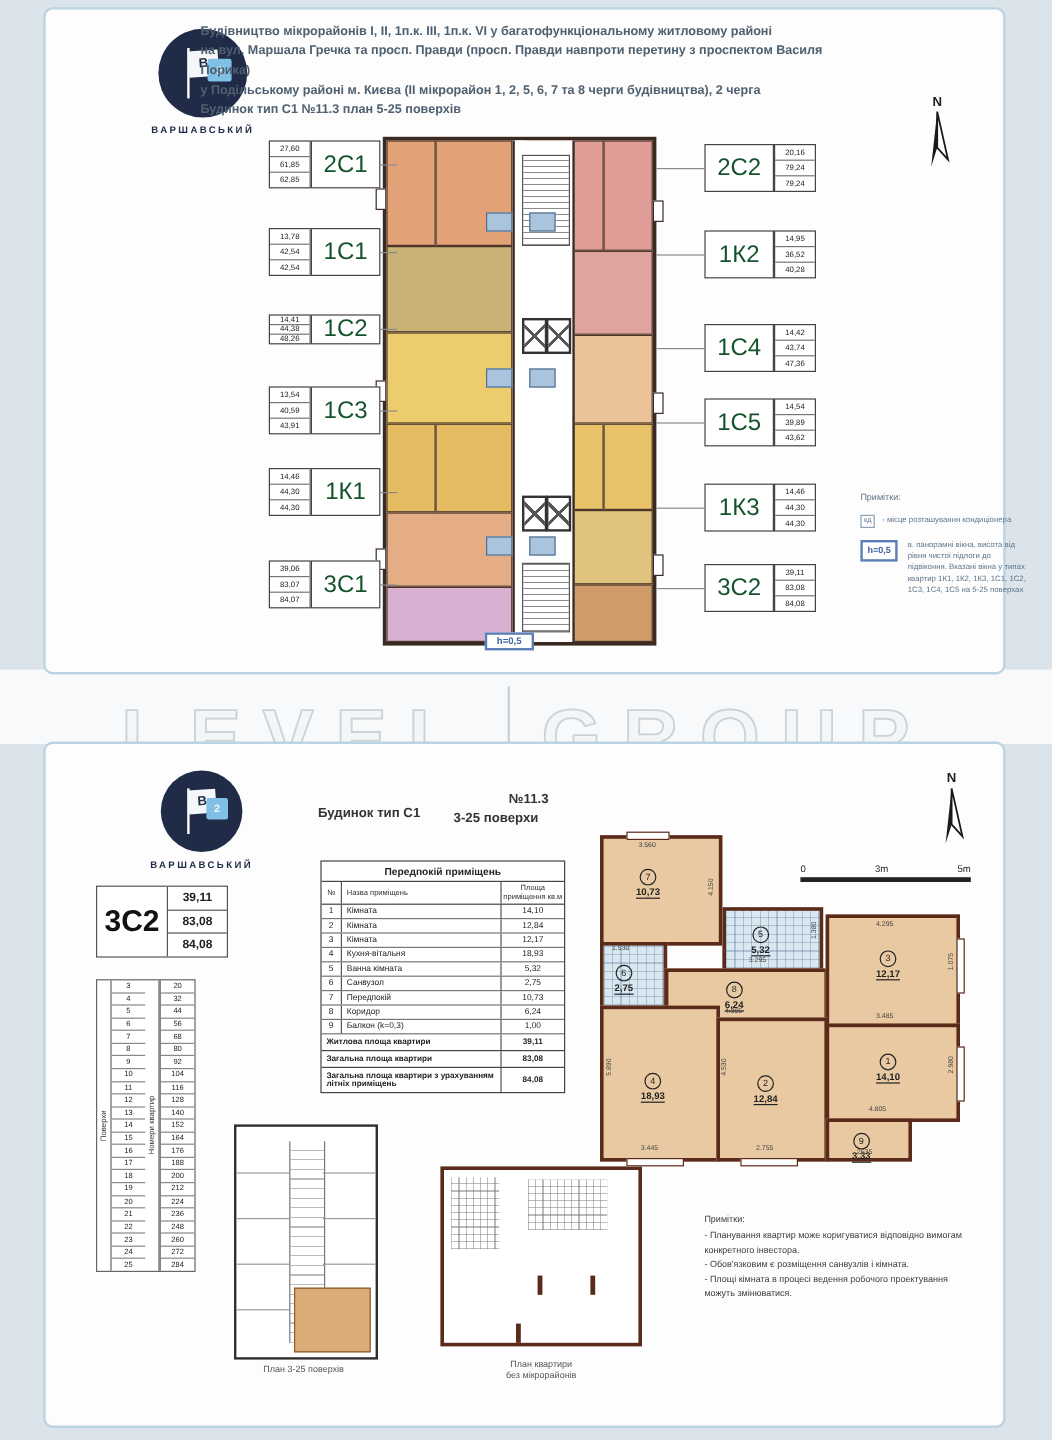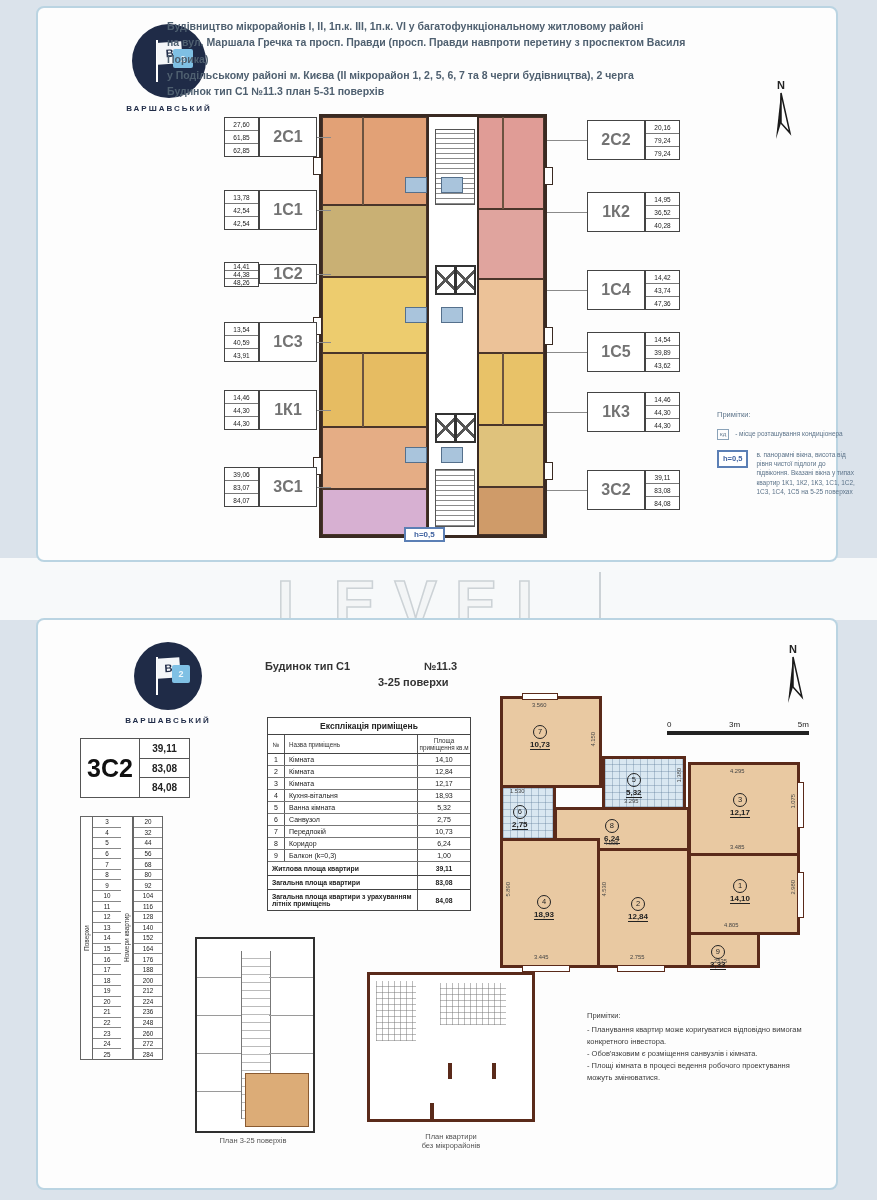--- a/index.html
+++ b/index.html
@@ -36,39 +36,39 @@
      linear-gradient(-45deg,transparent 46%,#555 46% 54%,transparent 54%);}
   .mini-bath{position:absolute;width:20px;height:14px;background:#a9c4dc;border:1px solid #55708c;}
   .inwall{position:absolute;background:#6b5340;}
   .bump{position:absolute;width:7px;height:16px;background:#fff;border:1px solid #3a2a22;}
 
   .unit-row{position:absolute;display:flex;height:40px;}
   .uvals{width:33px;border:1px solid #444;display:flex;flex-direction:column;background:#fff;z-index:2;}
   .uvals div{flex:1;border-bottom:1px solid #777;font-size:6.5px;color:#222;display:flex;align-items:center;justify-content:center;}
   .uvals div:last-child{border-bottom:none;}
   .ucode{width:56px;border:1px solid #444;background:#fff;display:flex;align-items:center;justify-content:center;
-    font-size:16px;font-weight:bold;color:#737373;z-index:2;}
+    font-size:20px;font-weight:normal;color:#14532d;z-index:2;}
   .uline{position:absolute;top:20px;height:1px;background:#8a8a8a;}
   .units-left .uline{right:-14px;width:14px;}
   .units-right .uline{left:-40px;width:40px;}
   .units-right .ucode{order:1}.units-right .uvals{order:2}
 
   .tnotes{position:absolute;left:679px;top:402px;width:140px;color:#5d748a;font-size:6.5px;line-height:1.45;}
   .tnotes .ttl{font-size:7.5px;margin-bottom:8px;}
   .ac-row{display:flex;gap:6px;margin-bottom:10px;align-items:flex-start;}
   .ac-sym{border:1px solid #8aa2b8;padding:0 2px;font-size:6px;color:#5d748a;}
   .note-item{display:flex;gap:8px;margin-bottom:12px;align-items:flex-start;}
   .htag{border:2px solid #5b7fb5;color:#3f62a0;font-weight:bold;font-size:7.5px;padding:2px 4px;white-space:nowrap;background:#fff;}
   .ntext{flex:1;}
   .plan-tag{position:absolute;left:366px;top:519px;border:2px solid #5b7fb5;color:#3f62a0;font-weight:bold;
     font-size:8px;padding:1px 8px;background:#fff;}
 
   
   .wm{position:absolute;left:0;top:572px;width:877px;text-align:center;pointer-events:none;}
-  .wm-inner{display:inline-flex;align-items:flex-start;gap:26px;}
+  .wm-inner{display:inline-flex;align-items:center;gap:26px;}
   .wm-word{font-size:64px;letter-spacing:18px;font-weight:bold;color:#f3f5f6;-webkit-text-stroke:1.5px #ccd2d6;line-height:1;}
   .wm-bar{width:2px;height:84px;background:#ccd2d6;}
   .wm-rule{position:absolute;left:450px;top:652px;width:310px;height:1px;background:#ccd2d6;}
 
   
   .b-hdr{position:absolute;color:#333;font-size:11px;font-weight:bold;}
   .unit-sum{position:absolute;left:42px;top:118px;width:108px;height:58px;border:1px solid #555;display:flex;background:#fff;}
   .us-code{width:58px;display:flex;align-items:center;justify-content:center;font-size:25px;font-weight:bold;color:#111;}
   .us-vals{flex:1;border-left:1px solid #555;display:flex;flex-direction:column;}
   .us-vals div{flex:1;border-bottom:1px solid #555;display:flex;align-items:center;justify-content:center;font-size:10px;font-weight:bold;color:#222;}
@@ -141,21 +141,21 @@
         <div class="flag-white">В</div>
         <div class="flag-blue">2</div>
       </div>
       <div class="brand-name" style="left:0;top:80px;width:150px;">ВАРШАВСЬКИЙ</div>
     </div>
 
     <div class="hdr">
       <div>Будівництво мікрорайонів I, II, 1п.к. III, 1п.к. VI у багатофункціональному житловому районі</div>
       <div>на вул. Маршала Гречка та просп. Правди (просп. Правди навпроти перетину з проспектом Василя Порика)</div>
       <div>у Подільському районі м. Києва (II мікрорайон 1, 2, 5, 6, 7 та 8 черги будівництва), 2 черга</div>
-      <div>Будинок тип С1    №11.3    план 5-31 поверхів</div>
+      <div>Будинок тип С1    №11.3    план 5-25 поверхів</div>
     </div>
 
     <div class="north" style="left:730px;top:72px;">
       <div class="nl">N</div>
       <svg width="26" height="52">
         <polygon points="8,48 13,2 13,32" fill="#1a1a1a"></polygon>
         <polygon points="13,2 13,32 22,42" fill="#ffffff" stroke="#1a1a1a" stroke-width="1.5"></polygon>
       </svg>
     </div>
 
@@ -298,21 +298,21 @@
         <div class="unit-row" style="left: 549px; top: 324px;">
           <div class="uvals">
             <div>14,54</div>
             <div>39,89</div>
             <div>43,62</div>
           </div>
           <div class="ucode">1С5</div>
           <div class="uline"></div>
         </div>
 
-        <div class="unit-row" style="left: 549px; top: 384px; border-radius: 13px;">
+        <div class="unit-row" style="left: 549px; top: 395px; border-radius: 13px;">
           <div class="uvals">
             <div>14,46</div>
             <div>44,30</div>
             <div>44,30</div>
           </div>
           <div class="ucode">1К3</div>
           <div class="uline"></div>
         </div>
 
         <div class="unit-row" style="left: 549px; top: 462px;">
@@ -342,36 +342,37 @@
         </div>
     </div>
 
     <div class="plan-tag">h=0,5</div>
   </div>
 
   <div class="wm">
     <div class="wm-inner">
       <span class="wm-word">LEVEL</span>
       <span class="wm-bar"></span>
+      <span class="wm-word">GROUP</span>
     </div>
   </div>
   <div class="wm-rule"></div>
 
   <div class="doc doc2">
 
     <div class="logo" style="left:60px;top:22px;width:140px;">
       <div class="logo-circle" style="width:68px;height:68px;left:36px;">
         <div class="flag-pole"></div>
         <div class="flag-white">В</div>
         <div class="flag-blue">2</div>
       </div>
       <div class="brand-name" style="left:0;top:74px;width:140px;">ВАРШАВСЬКИЙ</div>
     </div>
 
-    <div class="b-hdr" style="left:227px;top:40px;">Будинок тип С1</div>
+    <div class="b-hdr" style="left:227px;top:52px;">Будинок тип С1</div>
     <div class="b-hdr" style="left:386px;top:40px;">№11.3</div>
     <div class="b-hdr" style="left:340px;top:56px;">3-25 поверхи</div>
 
     <div class="north" style="left:742px;top:24px;">
       <div class="nl">N</div>
       <svg width="26" height="52">
         <polygon points="8,48 13,2 13,32" fill="#1a1a1a"></polygon>
         <polygon points="13,2 13,32 22,42" fill="#ffffff" stroke="#1a1a1a" stroke-width="1.5"></polygon>
       </svg>
     </div>
@@ -436,21 +437,21 @@
           <div>224</div>
           <div>236</div>
           <div>248</div>
           <div>260</div>
           <div>272</div>
           <div>284</div>
         </div>
     </div>
 
     <div class="expl">
-      <div class="et">Експлікація приміщень</div>
+      <div class="et">Передпокій приміщень</div>
       <div class="ehead">
         <div class="c-num">№</div>
         <div class="c-name">Назва приміщень</div>
         <div class="c-area">Площа приміщення кв.м</div>
       </div>
       <div>
 
           <div class="erow">
             <div class="c-num">1</div>
             <div class="c-name">Кімната</div>

